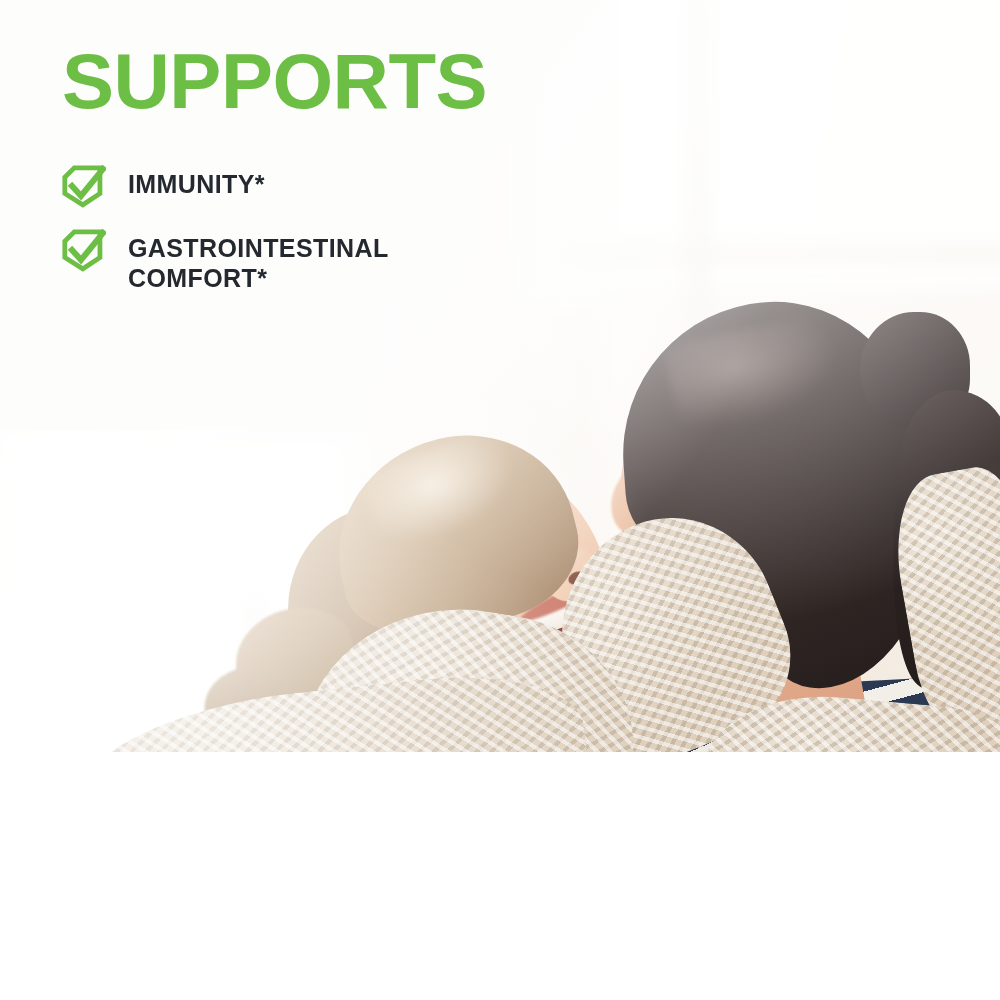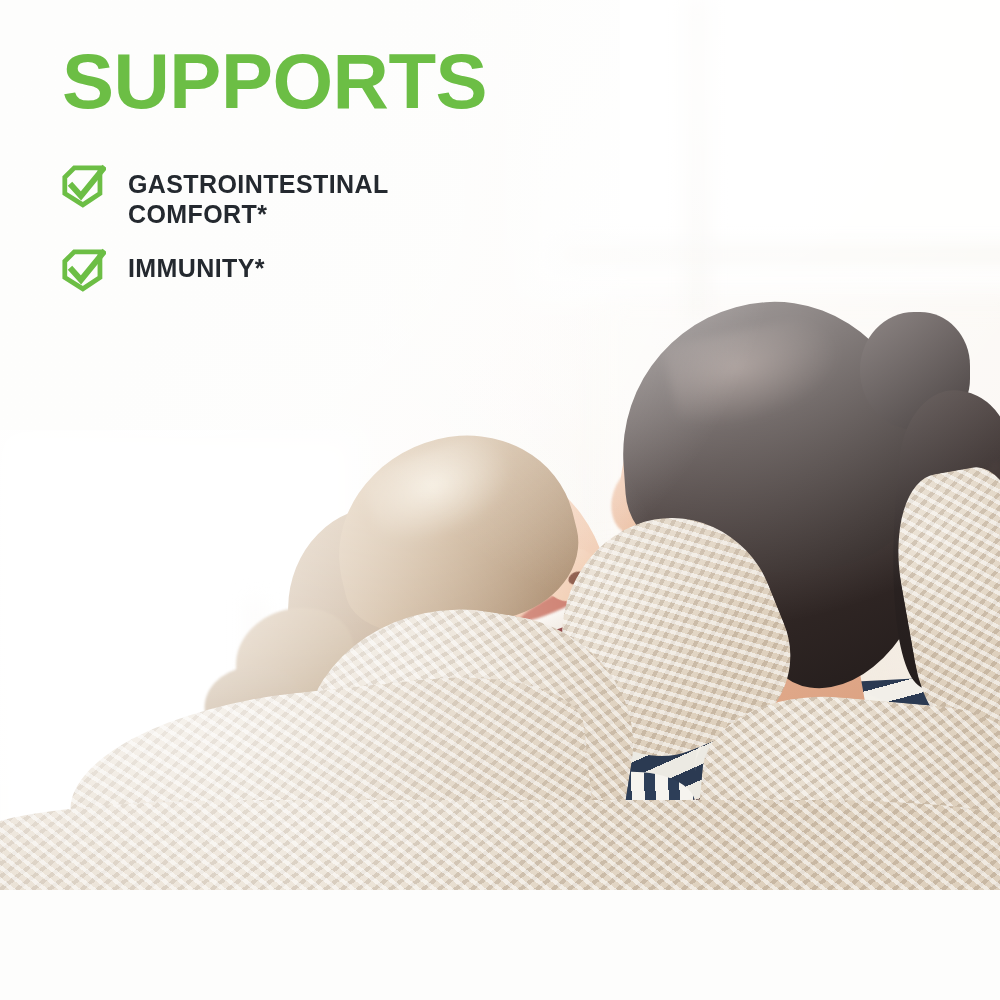--- a/index.html
+++ b/index.html
@@ -7,21 +7,21 @@
     padding: 0;
     background: #ffffff;
   }
   body {
     font-family: "Liberation Sans", sans-serif;
   }
 
   #canvas {
     position: relative;
     width: 1000px;
-    height: 1000px;
+    height: 752px;
     overflow: hidden;
     background: #fdfdfc;
   }
 
   
   .photo {
     position: absolute;
     left: 0; top: 0;
     width: 1000px;
     height: 890px;
@@ -676,30 +676,30 @@
   <div class="benefits">
 
 
     <div class="benefit">
       <span class="check-icon">
         <svg viewBox="0 0 46 46" xmlns="http://www.w3.org/2000/svg">
           <path d="M14 4 L41 4 L41 31 L23 43 L4 31 L4 14 Z" fill="none" stroke="#6CBE45" stroke-width="5" stroke-linejoin="miter" transform="translate(1,1) scale(0.95)"></path>
           <path d="M12 23 L21 33 L43 6" fill="none" stroke="#6CBE45" stroke-width="6" stroke-linecap="square" stroke-linejoin="miter"></path>
         </svg>
       </span>
-      <span class="benefit-label">GASTROINTESTINAL
-COMFORT*</span>
+      <span class="benefit-label">IMMUNITY*</span>
     </div>
 
     <div class="benefit">
       <span class="check-icon">
         <svg viewBox="0 0 46 46" xmlns="http://www.w3.org/2000/svg">
           <path d="M14 4 L41 4 L41 31 L23 43 L4 31 L4 14 Z" fill="none" stroke="#6CBE45" stroke-width="5" stroke-linejoin="miter" transform="translate(1,1) scale(0.95)"></path>
           <path d="M12 23 L21 33 L43 6" fill="none" stroke="#6CBE45" stroke-width="6" stroke-linecap="square" stroke-linejoin="miter"></path>
         </svg>
       </span>
-      <span class="benefit-label">IMMUNITY*</span>
+      <span class="benefit-label">GASTROINTESTINAL
+COMFORT*</span>
     </div>
 
   </div>
 
 
 </div>
 
 </body></html>

